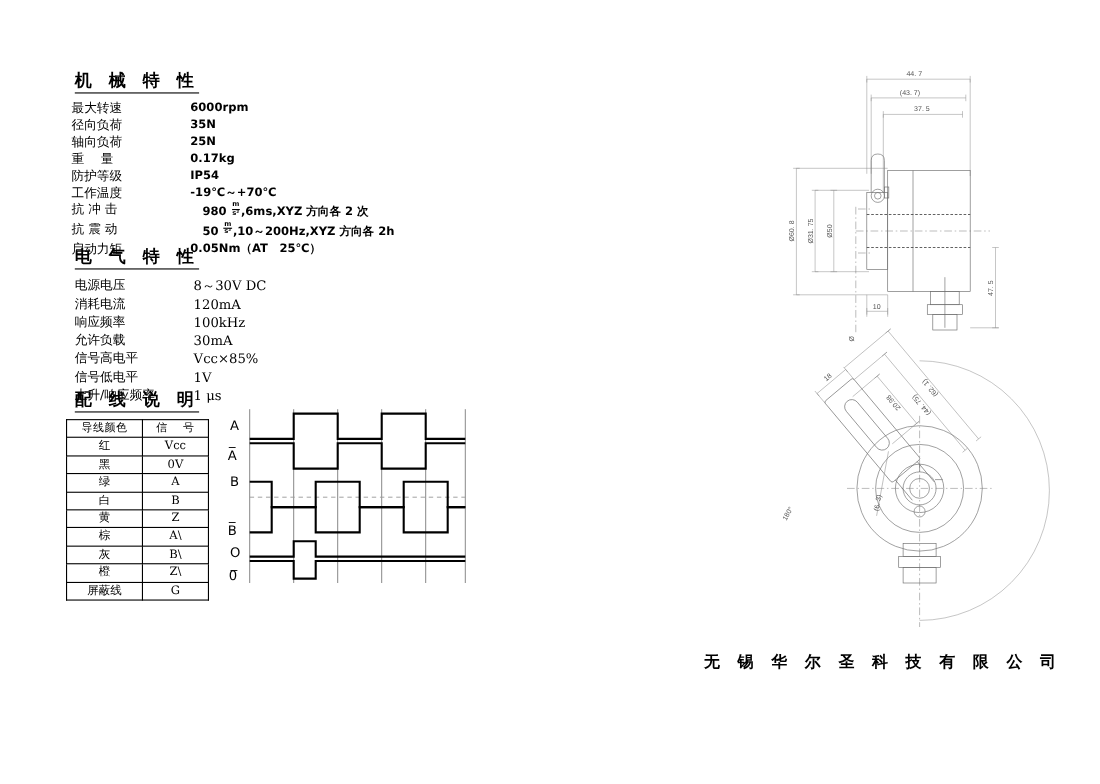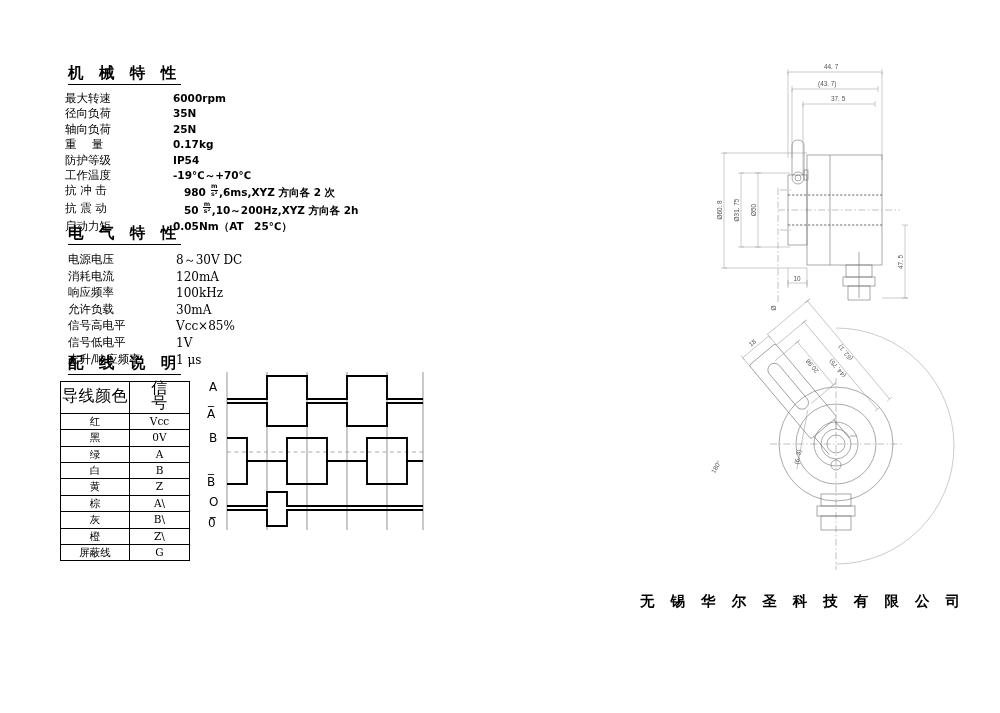--- a/index.html
+++ b/index.html
@@ -81,22 +81,22 @@
     border: 1px solid #000;
     text-align: center;
     font-size: 10.5px;
     height: 15.4px;
     line-height: 15.4px;
     padding: 0;
   }
   .wire-table td.c1 { width: 68px; }
   .wire-table td.c2 { width: 59px; }
   .wire-table tr.hdr td {
-    font-family: Liberation Mono, monospace;
-    font-size: 16px;
+    font-family: Liberation Sans, sans-serif;
+    font-size: 10px;
     letter-spacing: 0.5px;
   }
   .wire-table td.cn {
     font-family: "DejaVu Sans", sans-serif;
   }
 
   
   .footer-company {
     font-family: "DejaVu Sans", sans-serif;
     font-weight: bold;

